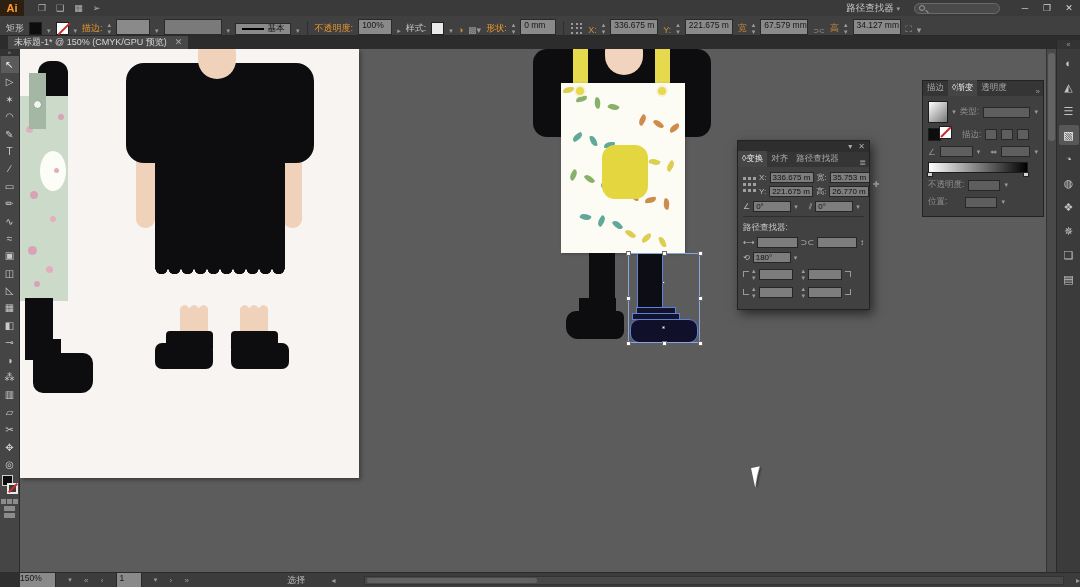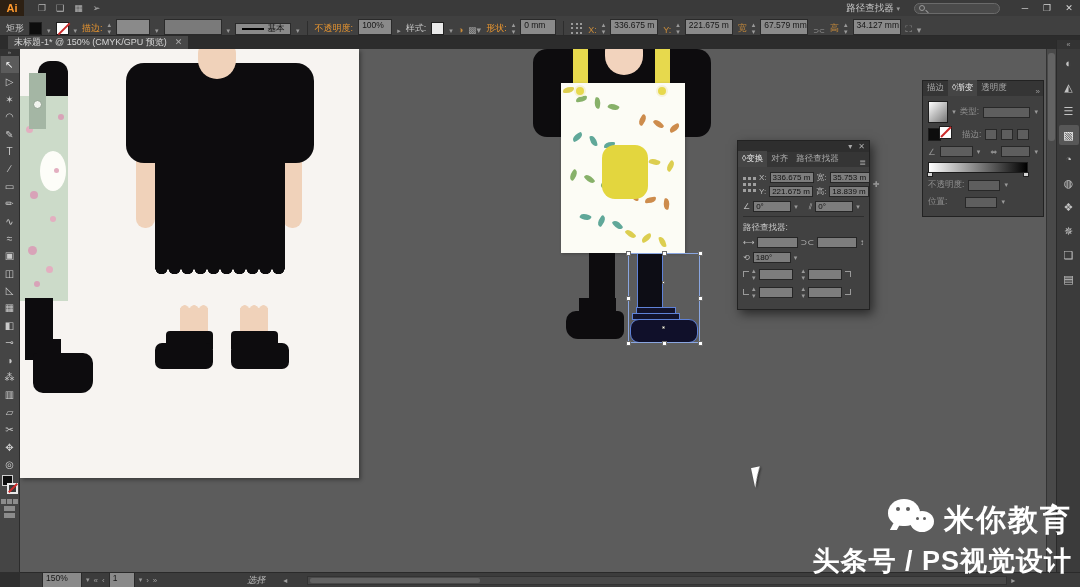--- a/index.html
+++ b/index.html
@@ -111,24 +111,24 @@
 
   
   .dock-strip { position:absolute; right:0; top:40px; width:24px; height:532px; background:#3b3b3b; border-left:1px solid #2a2a2a; z-index:44; display:flex; flex-direction:column; align-items:center; }
   .dock-strip .head { width:24px; height:9px; color:#9c9c9c; font-size:7px; text-align:center; line-height:9px; background:#333; }
   .dock-ico { width:20px; height:20px; margin-top:4px; color:#c3c3c3; font-size:11px; text-align:center; line-height:20px; border-radius:2px; }
   .dock-ico.active { background:#575757; color:#fff; }
 
   
   .vscroll { position:absolute; right:24px; top:49px; width:10px; height:523px; background:#494949; border-left:1px solid #333; z-index:30; }
   .vthumb { position:absolute; left:1px; top:4px; width:7px; height:88px; background:#636363; border-radius:3px; }
-  .statusbar { position:absolute; left:0; bottom:0; width:1080px; height:15px; background:#3c3c3c; border-top:1px solid #2a2a2a; display:flex; align-items:center; gap:4px; padding-left:42px; z-index:46; font-size:9px; }
+  .statusbar { position:absolute; left:0; bottom:0; width:1080px; height:15px; background:#3c3c3c; border-top:1px solid #2a2a2a; display:flex; align-items:center; gap:4px; padding-left:16px; z-index:46; font-size:9px;justify-content:space-between; }
   .sb-corner { position:absolute; left:0; bottom:0; width:20px; height:15px; background:#2f2f2f; }
   .sb-nav { color:#9f9f9f; font-size:8px; }
-  .sb-hint { color:#b9b9b9; margin-left:86px;font-style:italic; }
+  .sb-hint { color:#b9b9b9; margin-left:86px; }
   .hscroll { position:relative; margin-left:16px; width:700px; height:9px; background:#494949; border:1px solid #333; }
   .hthumb { position:absolute; left:2px; top:1px; width:170px; height:5px; background:#636363; border-radius:2px; }
   .hs-btn { color:#9f9f9f; font-size:8px; }
 
   
   .watermark { position:absolute; right:8px; bottom:8px; z-index:60; color:#fff; text-align:right; }
   .wm-line1 { display:flex; align-items:center; justify-content:flex-end; gap:8px; }
   .wm-brand { font-size:30px; font-weight:bold; letter-spacing:2px; }
   .wm-sub { font-size:27px; font-weight:bold; letter-spacing:1px; margin-top:2px; }
   .wc-icon { position:relative; width:48px; height:42px; }
@@ -395,21 +395,21 @@
           <div class="tf-row" style="margin-bottom:3px">
             <span class="tf-lbl">X:</span>
             <span class="tf-fld" style="width:44px">336.675 m</span>
             <span class="tf-lbl">宽:</span>
             <span class="tf-fld" style="width:40px">35.753 m</span>
           </div>
           <div class="tf-row" style="margin-bottom:0">
             <span class="tf-lbl">Y:</span>
             <span class="tf-fld" style="width:44px">221.675 m</span>
             <span class="tf-lbl">高:</span>
-            <span class="tf-fld" style="width:40px">18.839 m</span>
+            <span class="tf-fld" style="width:40px">26.770 m</span>
           </div>
         </div>
         <span class="tf-lbl">✛</span>
       </div>
       <div class="tf-row">
         <span class="tf-lbl">∠</span>
         <span class="tf-fld" style="width:38px">0°</span>
           <span class="dd">▾</span>
         <span class="tf-lbl" style="margin-left:8px">⫽</span>
         <span class="tf-fld" style="width:38px">0°</span>
@@ -527,30 +527,14 @@
     <span class="sb-nav">›</span>
     <span class="sb-nav">»</span>
     <span class="sb-hint">选择</span>
     <span class="hs-btn" style="margin-left:14px">◂</span>
     <div class="hscroll">
         <div class="hthumb"></div>
       </div>
     <span class="hs-btn">▸</span>
   </div>
 
-  <div class="watermark">
-    <div class="wm-line1">
-      <span class="wc-icon">
-        <span class="wc-b1">
-            <span class="wc-eye" style="left:8px;top:8px"></span>
-            <span class="wc-eye" style="left:18px;top:8px"></span>
-          </span>
-        <span class="wc-b2">
-            <span class="wc-eye" style="left:6px;top:6px;width:3px;height:3px"></span>
-            <span class="wc-eye" style="left:13px;top:6px;width:3px;height:3px"></span>
-          </span>
-      </span>
-      <span class="wm-brand">米你教育</span>
-    </div>
-    <div class="wm-sub">头条号 / PS视觉设计</div>
-  </div>
 
 </div>
 
 </body></html>

